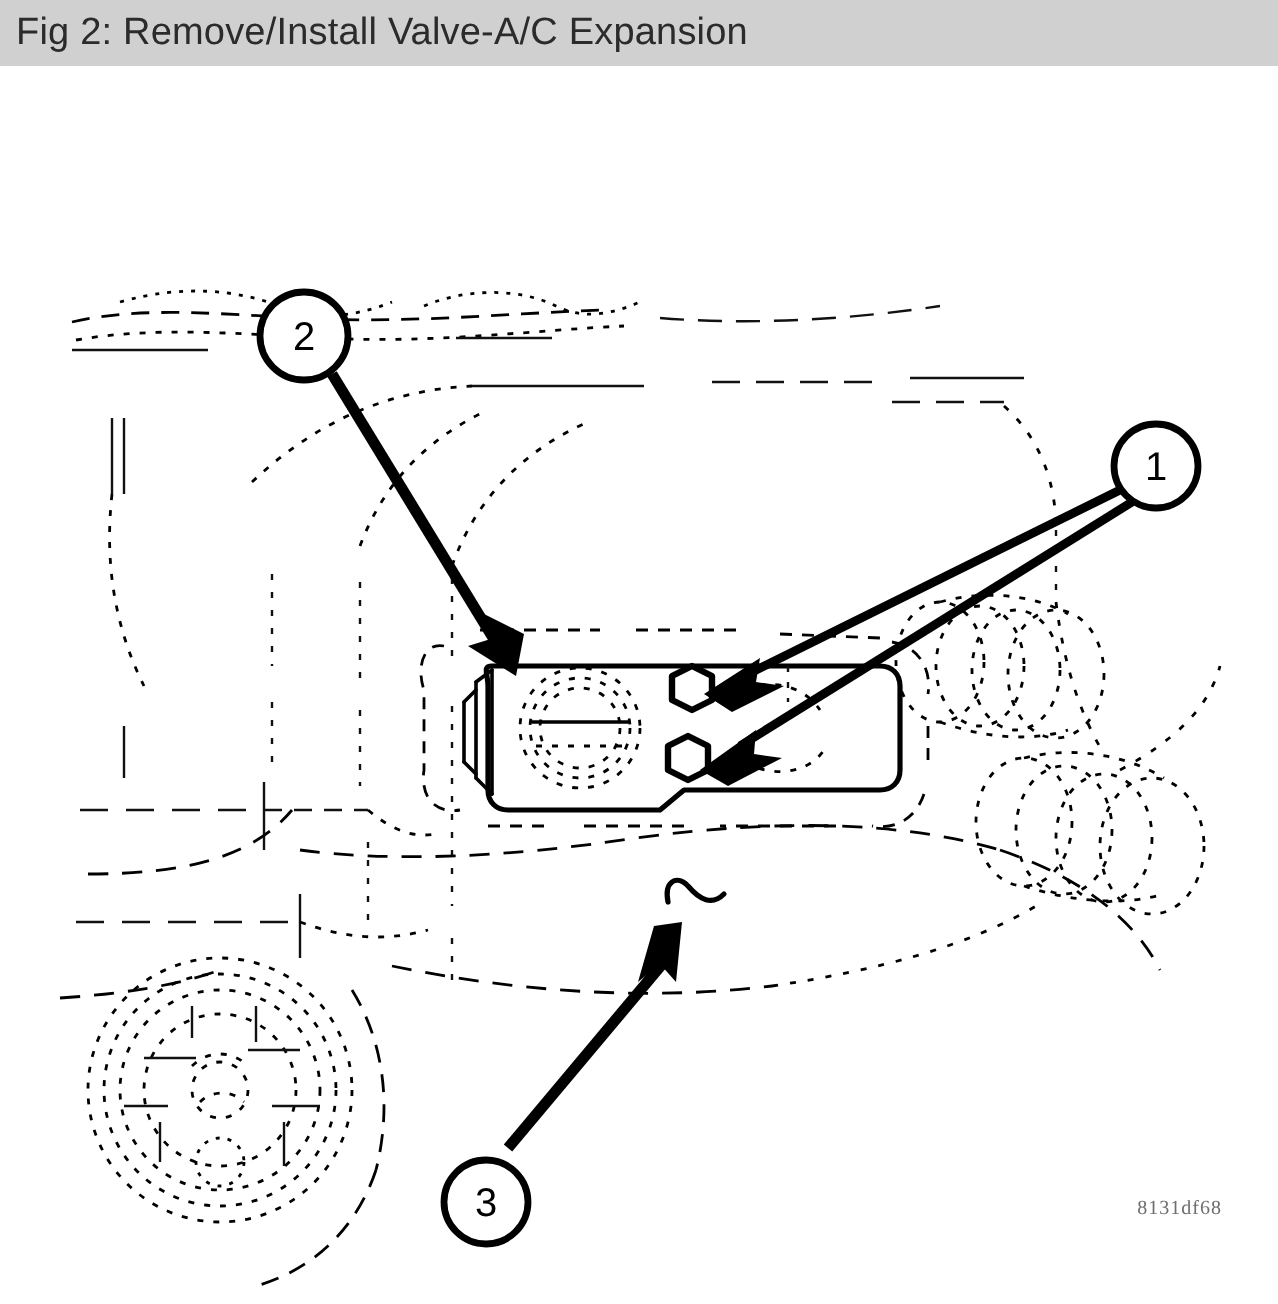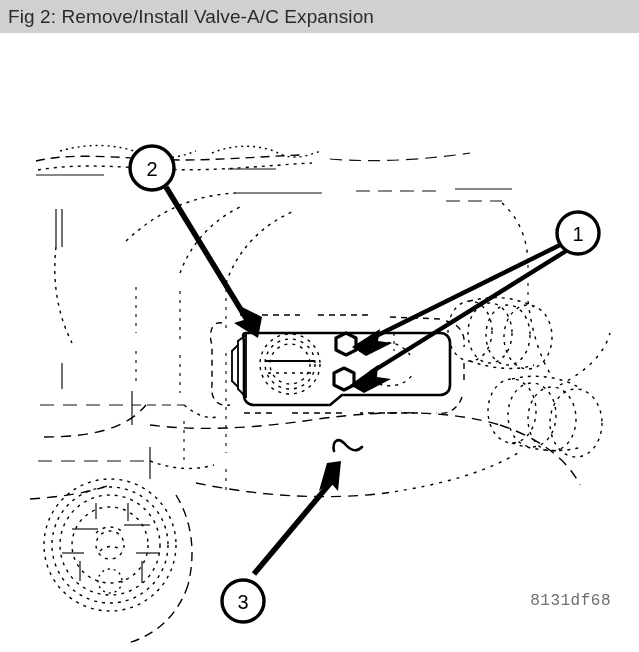--- a/index.html
+++ b/index.html
@@ -54,22 +54,22 @@
     left: 0;
     top: 0;
     width: 639px;
     height: 619px;
     display: block;
   }
   .watermark {
     position: absolute;
     right: 28px;
     bottom: 42px;
-    font-family: Liberation Mono, monospace;
-    font-size: 16px;
+    font-family: Liberation Serif, serif;
+    font-size: 10px;
     letter-spacing: 0.5px;
     color: #6e6e6e;
     white-space: nowrap;
   }
   .callout-num {
     font-family: "Liberation Sans", sans-serif;
     font-size: 20px;
     font-weight: 400;
     fill: #000000;
     text-anchor: middle;

